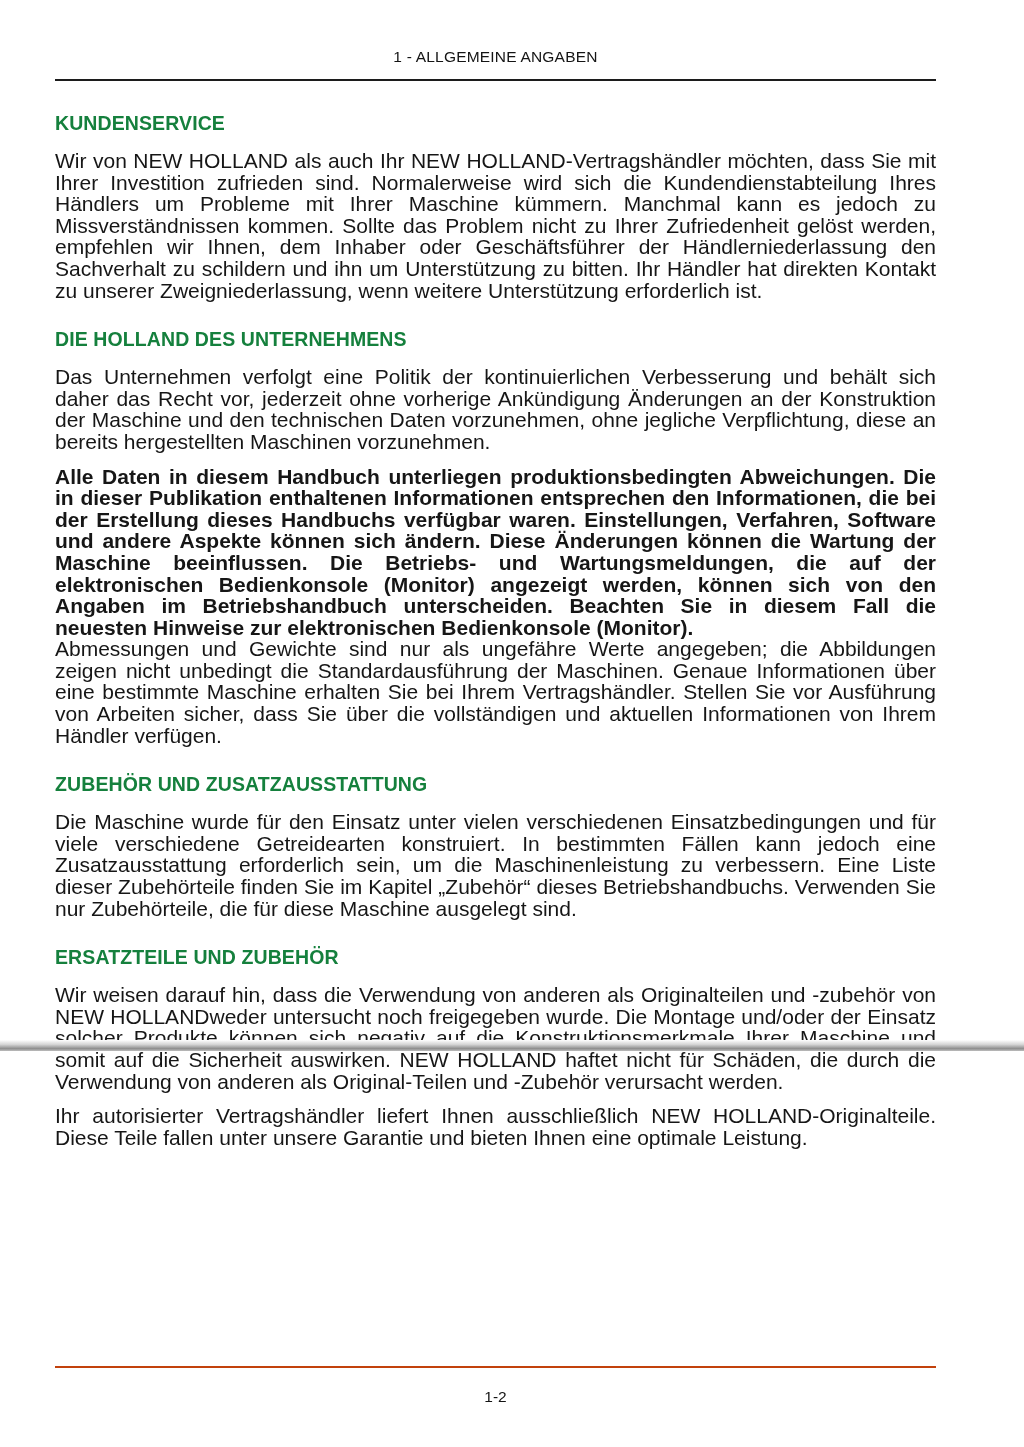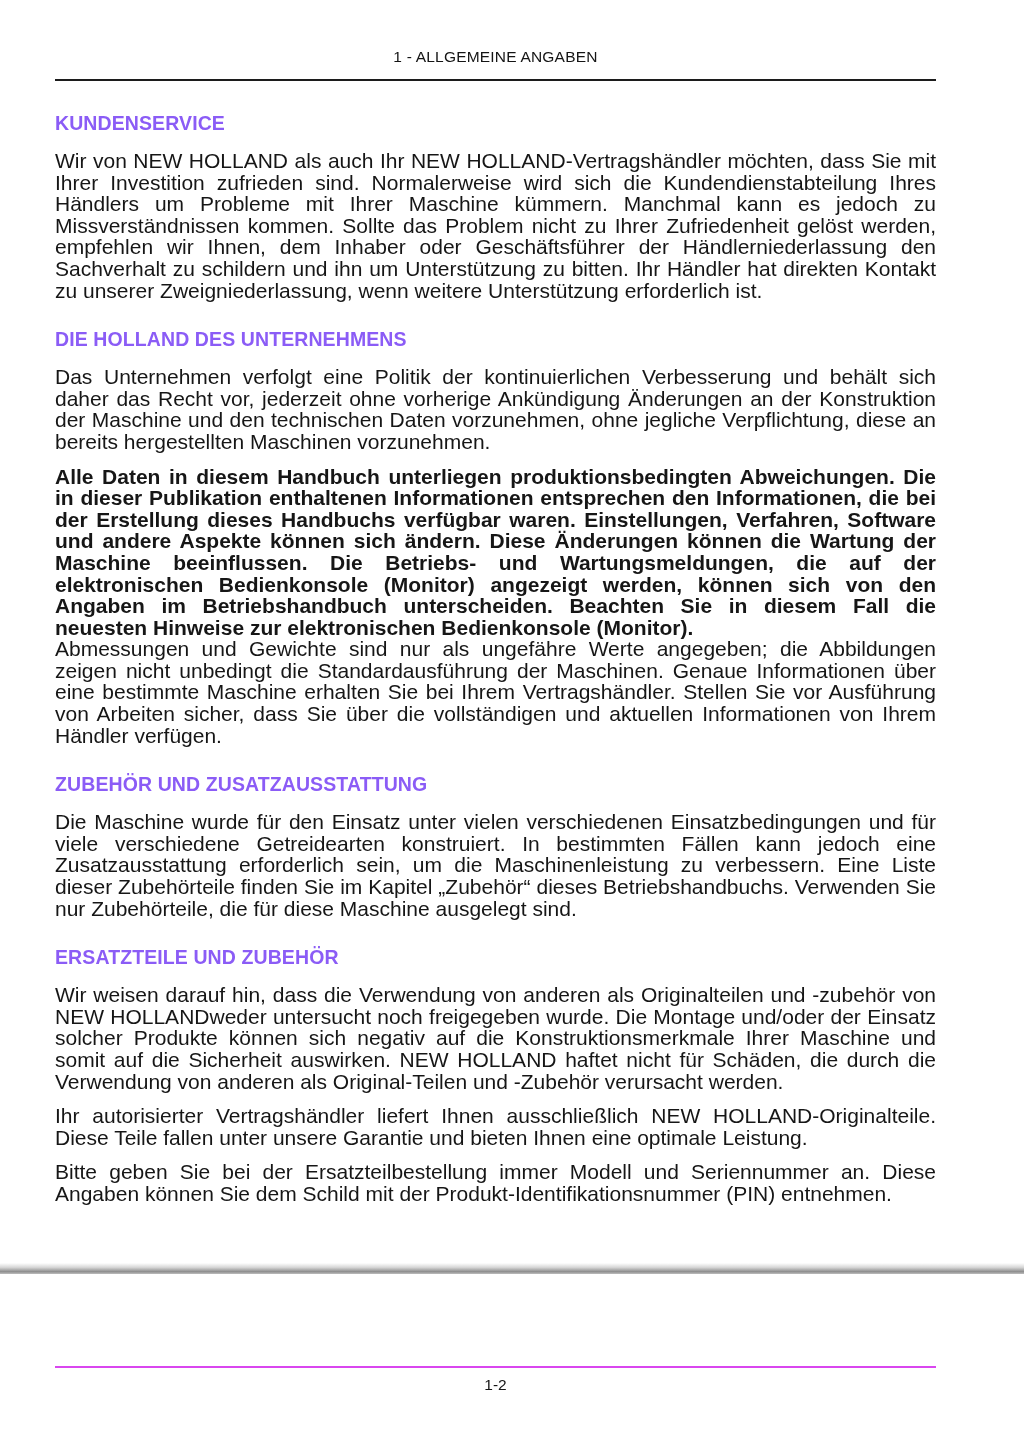--- a/index.html
+++ b/index.html
@@ -11,63 +11,63 @@
     width: 1024px;
     height: 1447px;
     position: relative;
     font-family: "Liberation Sans", sans-serif;
     color: #161616;
     overflow: hidden;
   }
   .page {
     position: relative;
     width: 1024px;
-    height: 1274px;
+    height: 1051px;
     box-sizing: border-box;
     padding: 48px 88px 0 55px;
   }
   .page-header {
     border-bottom: 2px solid #1c1c1c;
     padding-bottom: 13px;
   }
   .header-title {
     text-align: center;
     font-size: 15.5px;
     letter-spacing: 0.2px;
     color: #141414;
   }
   .content {
     padding-top: 4px;
   }
   .section-title {
     font-size: 19.5px;
     font-weight: bold;
-    color: #8b5cf6;
+    color: #15803d;
     margin: 27px 0 15px 0;
     letter-spacing: 0.1px;
   }
   .content p {
     font-size: 21px;
     line-height: 21.6px;
     text-align: justify;
     margin: 0 0 13px 0;
     color: #161616;
   }
   .content p.mb0 {
     margin-bottom: 0;
     font-weight: bold;
   }
   .page-footer {
     position: absolute;
     left: 55px;
     right: 88px;
     top: 1366px;
-    border-top: 2px solid #d946ef;
+    border-top: 2px solid #c2410c;
     text-align: center;
-    padding-top: 8px;
+    padding-top: 20px;
   }
   .page-number {
     font-size: 15.5px;
     color: #141414;
   }
   .page-edge-shadow {
     position: absolute;
     left: 0;
     right: 0;
     bottom: 0;
@@ -100,21 +100,20 @@
 
     <section>
       <h2 class="section-title">ZUBEHÖR UND ZUSATZAUSSTATTUNG</h2>
       <p>Die Maschine wurde für den Einsatz unter vielen verschiedenen Einsatzbedingungen und für viele verschiedene Getreidearten konstruiert. In bestimmten Fällen kann jedoch eine Zusatzausstattung erforderlich sein, um die Maschinenleistung zu verbessern. Eine Liste dieser Zubehörteile finden Sie im Kapitel „Zubehör“ dieses Betriebshandbuchs. Verwenden Sie nur Zubehörteile, die für diese Maschine ausgelegt sind.</p>
     </section>
 
     <section>
       <h2 class="section-title">ERSATZTEILE UND ZUBEHÖR</h2>
       <p>Wir weisen darauf hin, dass die Verwendung von anderen als Originalteilen und -zubehör von NEW HOLLANDweder untersucht noch freigegeben wurde. Die Montage und/oder der Einsatz solcher Produkte können sich negativ auf die Konstruktionsmerkmale Ihrer Maschine und somit auf die Sicherheit auswirken. NEW HOLLAND haftet nicht für Schäden, die durch die Verwendung von anderen als Original-Teilen und -Zubehör verursacht werden.</p>
       <p>Ihr autorisierter Vertragshändler liefert Ihnen ausschließlich NEW HOLLAND-Originalteile. Diese Teile fallen unter unsere Garantie und bieten Ihnen eine optimale Leistung.</p>
-      <p>Bitte geben Sie bei der Ersatzteilbestellung immer Modell und Seriennummer an. Diese Angaben können Sie dem Schild mit der Produkt-Identifikationsnummer (PIN) entnehmen.</p>
     </section>
 
   </main>
 
   <footer class="page-footer">
     <div class="page-number">1-2</div>
   </footer>
 
   <div class="page-edge-shadow"></div>
 

